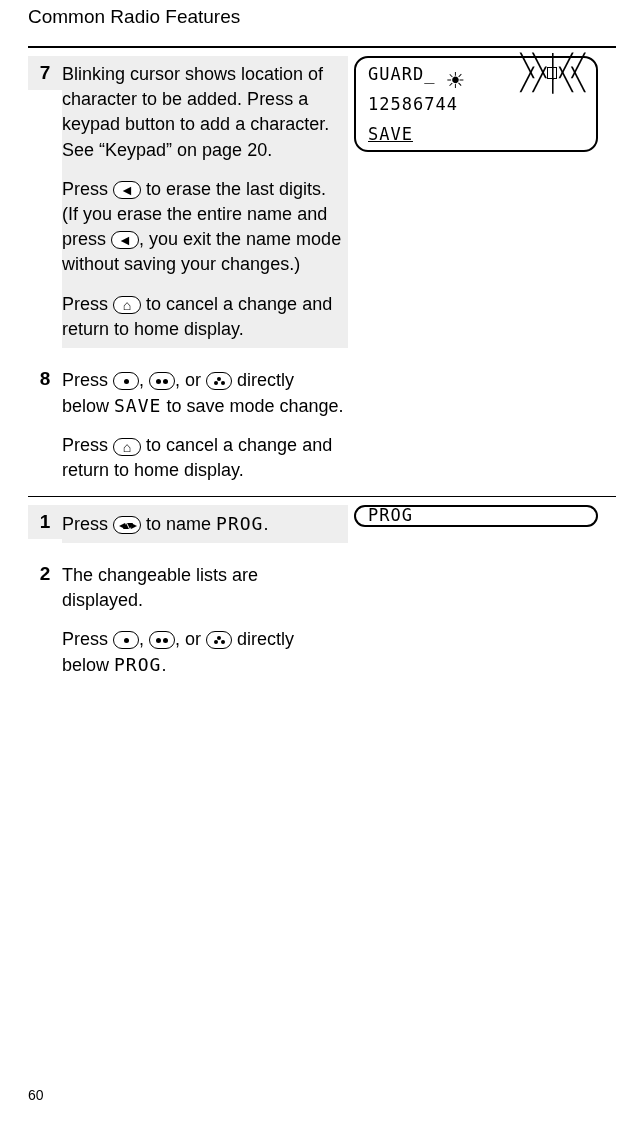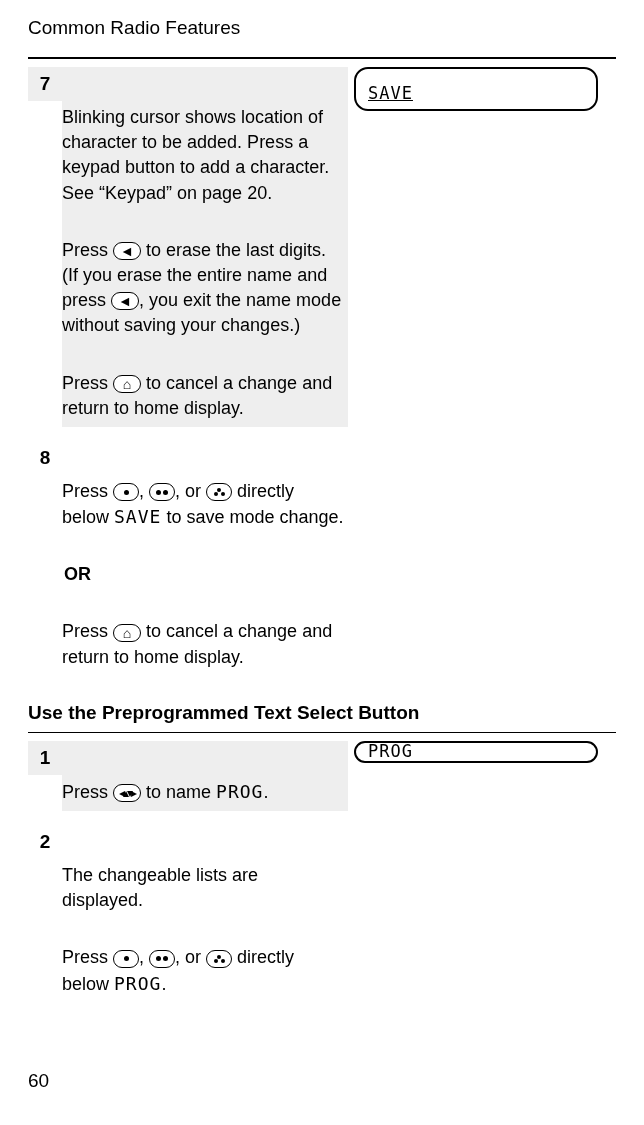--- a/index.html
+++ b/index.html
@@ -6,21 +6,21 @@
     margin: 0;
     padding: 0;
     width: 644px;
     height: 1125px;
     font-family: Arial, Helvetica, sans-serif;
     font-size: 18px;
     color: #000;
     background: #fff;
   }
   .page {
-    padding: 11px 28px;
+    padding: 0 28px;
     box-sizing: border-box;
     display: flex;
     flex-direction: column;
     height: 100%;
   }
   .running-head {
     padding-top: 6px;
     font-size: 19px;
   }
   .rule {
@@ -43,21 +43,21 @@
     font-weight: bold;
     font-size: 19px;
     text-align: center;
     padding: 6px 0;
   }
   .text-col {
     flex: 1 1 auto;
     padding: 6px 4px 6px 0;
     line-height: 1.4;
   }
-  .para { margin-bottom: 14px; margin-top: 32px; }
+  .para { margin-bottom: 14px; }
   .para:last-child { margin-bottom: 0; }
   .screen-col {
     flex: none;
     width: 262px;
     padding-left: 6px;
   }
   .bold { font-weight: bold; }
 
   .lcd-screen {
     border: 2px solid #000;
@@ -150,21 +150,21 @@
     background:#fff;
   }
   .ray-line {
     font-size:22px; line-height:0.1; letter-spacing:-1px; font-family:serif;
     text-align:center;
   }
 
   .footer {
     margin-top: auto;
     padding-bottom: 22px;
-    font-size: 19px;
+    font-size: 14px;
   }
 </style>
 </head>
 <body>
 
 <div class="page">
 
   <div class="running-head">Common Radio Features</div>
   <hr class="rule">
 
@@ -180,20 +180,35 @@
           </span><span>, you exit the name mode without saving your changes.)</span>
       </div>
       <div class="para">
         <span>Press </span><span class="key wide">
             <span class="home-key">⌂</span>
           </span><span> to cancel a change and return to home display.</span>
       </div>
     </div>
     <div class="screen-col">
       <div class="lcd-screen">
+        <div class="lcd-line">
+          <span class="lcd-label">GUARD_</span>
+          <span class="signal-icon">
+            <span class="signal-glyph">☀</span>
+          </span>
+          <span style="flex:1"></span>
+          <span class="batt-icon">
+            <span class="ray-line">╲╲│╱╱</span>
+            <span class="batt-box"></span>
+            <span class="ray-line">╱╱│╲╲</span>
+          </span>
+        </div>
+        <div class="lcd-line spaced">
+          <span class="lcd-label">12586744</span>
+        </div>
         <div class="lcd-line spaced">
           <span class="lcd-label lcd-underline">SAVE</span>
         </div>
       </div>
     </div>
   </div>
 
   <div class="step-row">
     <div class="num">8</div>
     <div class="text-col">
@@ -206,31 +221,29 @@
           </span><span>, or </span><span class="key dot3">
             <span class="dot3-row">
               <span class="dot"></span>
             </span>
             <span class="dot3-row">
               <span class="dot"></span>
               <span class="dot"></span>
             </span>
           </span><span> directly below </span><span class="mono">SAVE</span><span> to save mode change.</span>
       </div>
-      <div class="para bold" style="padding-left:2px;">OR</div>
       <div class="para">
         <span>Press </span><span class="key wide">
             <span class="home-key">⌂</span>
           </span><span> to cancel a change and return to home display.</span>
       </div>
     </div>
     <div class="screen-col"></div>
   </div>
 
-  <div class="section-title">Use the Preprogrammed Text Select Button</div>
   <hr class="section-rule">
 
   <div class="step-row shaded">
     <div class="num">1</div>
     <div class="text-col">
       <div class="para">
         <span>Press </span><span class="key wide">
             <span class="fourway-txt">◂▴▾▸</span>
           </span><span>  to name </span><span class="mono">PROG</span><span>.</span>
       </div>

